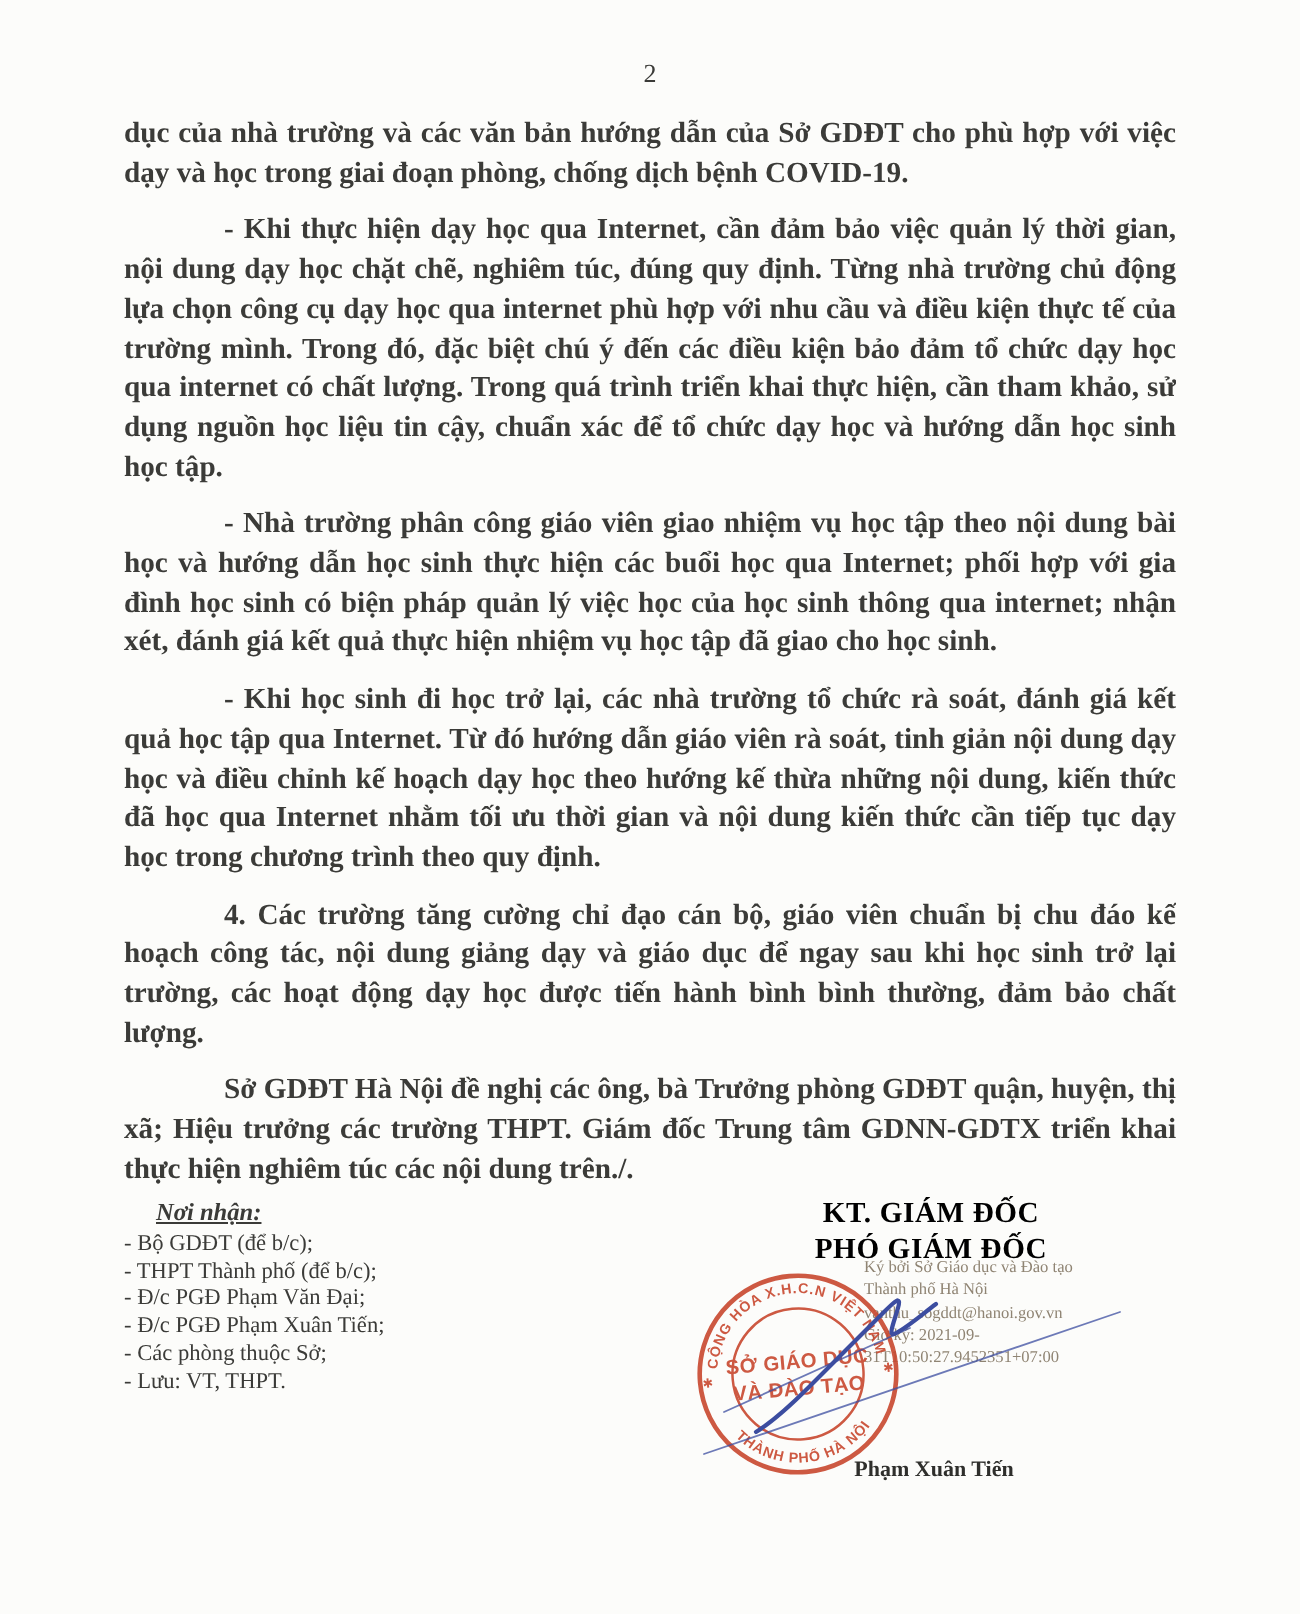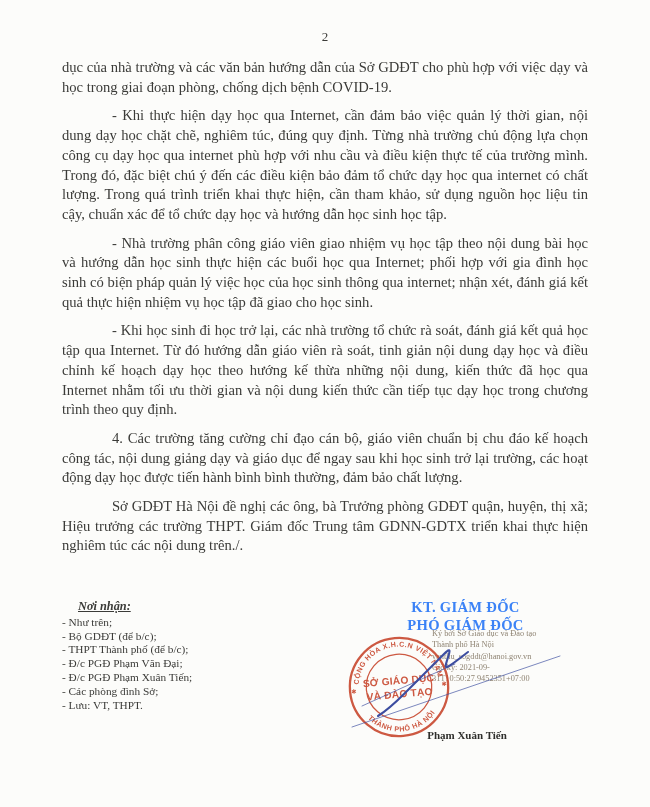--- a/index.html
+++ b/index.html
@@ -15,36 +15,37 @@
     overflow:hidden;
   }
   .page-number{
     position:absolute;top:29px;left:0;right:0;
     text-align:center;font-size:13px;
   }
   .body-text{
     position:absolute;left:62px;top:58px;width:526px;height:545px;
     font-size:14.6px;line-height:19.7px;text-align:justify;
     overflow:hidden;
+    font-weight:bold;
   }
   .body-text p{margin:0 0 9px 0;}
   .body-text p.indent{text-indent:50px;}
   .recipients{
     position:absolute;left:62px;top:600px;width:220px;
     font-size:11.3px;line-height:13.8px;
   }
   .recipients-heading{
     font-weight:bold;font-style:italic;font-size:12.3px;
     margin:0 0 2px 16px;
     text-decoration:underline;
   }
   .sig-title{
     position:absolute;left:358px;top:598px;width:215px;
     text-align:center;font-weight:bold;font-size:14.6px;line-height:18px;
-    letter-spacing:.3px;color:#3b82f6;
+    letter-spacing:.3px;color:#000000;
   }
   .digital-sig{
     position:absolute;left:432px;top:628px;width:170px;
     font-size:8.3px;line-height:11.3px;
     color:var(--esig-color,#8f8473);
   }
   .stamp{
     position:absolute;left:346px;top:634px;width:106px;height:106px;
     transform:rotate(-5deg);opacity:.9;
   }
@@ -85,26 +86,25 @@
     <p class="para">dục của nhà trường và các văn bản hướng dẫn của Sở GDĐT cho phù hợp với việc dạy và học trong giai đoạn phòng, chống dịch bệnh COVID-19.</p>
     <p class="para indent">- Khi thực hiện dạy học qua Internet, cần đảm bảo việc quản lý thời gian, nội dung dạy học chặt chẽ, nghiêm túc, đúng quy định. Từng nhà trường chủ động lựa chọn công cụ dạy học qua internet phù hợp với nhu cầu và điều kiện thực tế của trường mình. Trong đó, đặc biệt chú ý đến các điều kiện bảo đảm tổ chức dạy học qua internet có chất lượng. Trong quá trình triển khai thực hiện, cần tham khảo, sử dụng nguồn học liệu tin cậy, chuẩn xác để tổ chức dạy học và hướng dẫn học sinh học tập.</p>
     <p class="para indent">- Nhà trường phân công giáo viên giao nhiệm vụ học tập theo nội dung bài học và hướng dẫn học sinh thực hiện các buổi học qua Internet; phối hợp với gia đình học sinh có biện pháp quản lý việc học của học sinh thông qua internet; nhận xét, đánh giá kết quả thực hiện nhiệm vụ học tập đã giao cho học sinh.</p>
     <p class="para indent">- Khi học sinh đi học trở lại, các nhà trường tổ chức rà soát, đánh giá kết quả học tập qua Internet. Từ đó hướng dẫn giáo viên rà soát, tinh giản nội dung dạy học và điều chỉnh kế hoạch dạy học theo hướng kế thừa những nội dung, kiến thức đã học qua Internet nhằm tối ưu thời gian và nội dung kiến thức cần tiếp tục dạy học trong chương trình theo quy định.</p>
     <p class="para indent">4. Các trường tăng cường chỉ đạo cán bộ, giáo viên chuẩn bị chu đáo kế hoạch công tác, nội dung giảng dạy và giáo dục để ngay sau khi học sinh trở lại trường, các hoạt động dạy học được tiến hành bình bình thường, đảm bảo chất lượng.</p>
     <p class="para indent">Sở GDĐT Hà Nội đề nghị các ông, bà Trưởng phòng GDĐT quận, huyện, thị xã; Hiệu trưởng các trường THPT. Giám đốc Trung tâm GDNN-GDTX triển khai thực hiện nghiêm túc các nội dung trên./.</p>
   </div>
 
   <div class="recipients">
     <div class="recipients-heading">Nơi nhận:</div>
-    <div class="recipient-item">- Như trên;</div>
     <div class="recipient-item">- Bộ GDĐT (để b/c);</div>
     <div class="recipient-item">- THPT Thành phố (để b/c);</div>
     <div class="recipient-item">- Đ/c PGĐ Phạm Văn Đại;</div>
     <div class="recipient-item">- Đ/c PGĐ Phạm Xuân Tiến;</div>
-    <div class="recipient-item">- Các phòng đình Sở;</div>
+    <div class="recipient-item">- Các phòng thuộc Sở;</div>
     <div class="recipient-item">- Lưu: VT, THPT.</div>
   </div>
 
   <div class="sig-title">
     <div>KT. GIÁM ĐỐC</div>
     <div>PHÓ GIÁM ĐỐC</div>
   </div>
 
   <div class="digital-sig">
     <div>Ký bởi Sở Giáo dục và Đào tạo</div>

